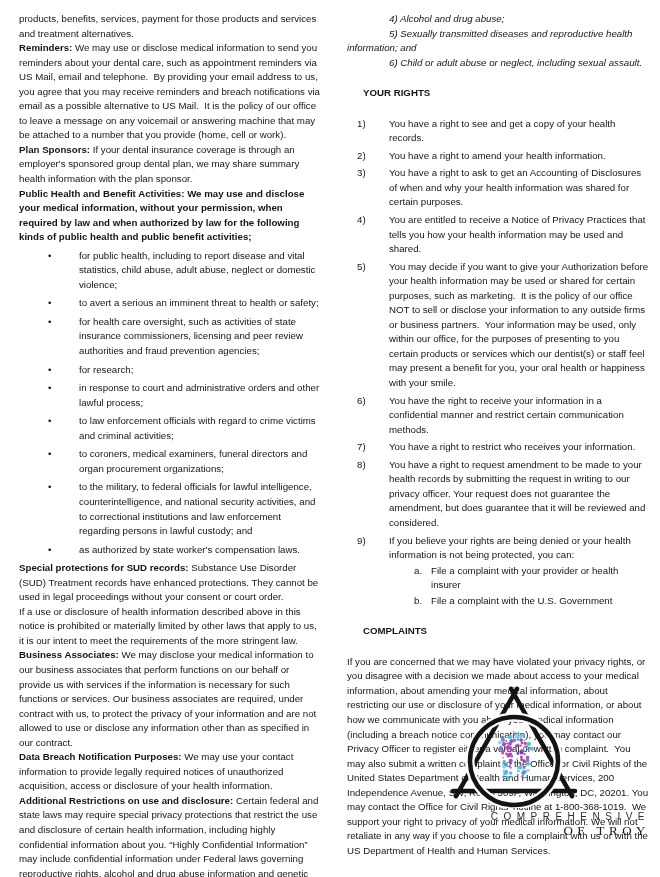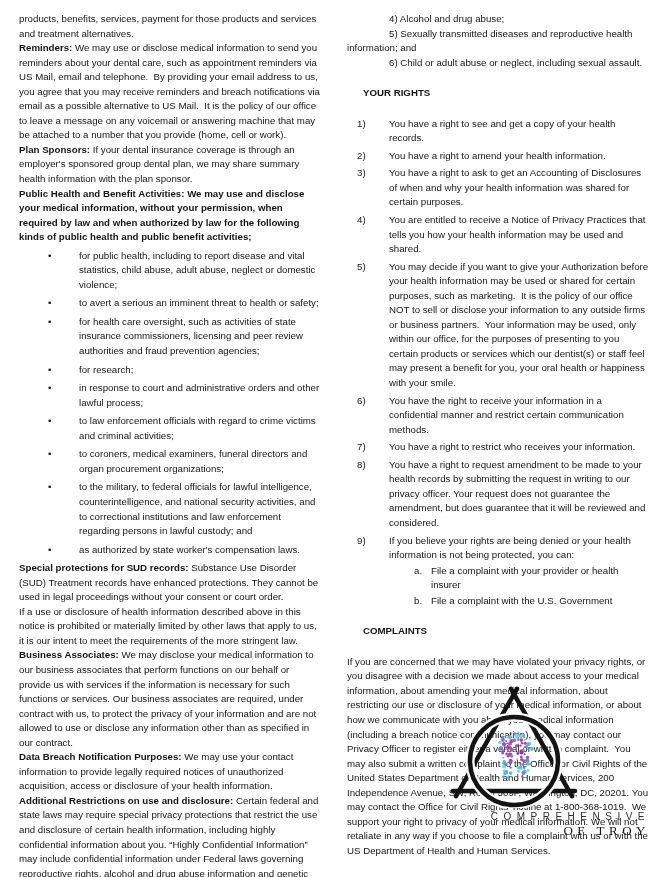--- a/index.html
+++ b/index.html
@@ -10,21 +10,21 @@
   .col{
     position:absolute;top:12px;width:303px;
     font-size:9.7px;line-height:14.55px;
     white-space:pre-wrap;text-align:left;
   }
   .col-left{left:19px;}
   .col-right{left:347px;}
   .p{margin:0;}
   .b{font-weight:bold;}
   .h{font-weight:bold;margin:16px;}
-  .ilist{margin:0;text-indent:42px;}
+  .ilist{margin:0;text-indent:42px;font-style:italic;}
   .bullet{position:relative;margin:4px 0 4px 60px;}
   .bullet .m{position:absolute;left:-31px;top:0;}
   .num{position:relative;margin-left:42px;margin-top:3px;}
   .num .n{position:absolute;left:-32px;top:0;}
   .alpha{position:relative;margin-left:84px;margin-top:1px;}
   .alpha .n{position:absolute;left:-17px;top:0;}
 
   .logo{
     position:absolute;left:380px;top:686px;width:270px;
     text-align:right;color:#141414;

